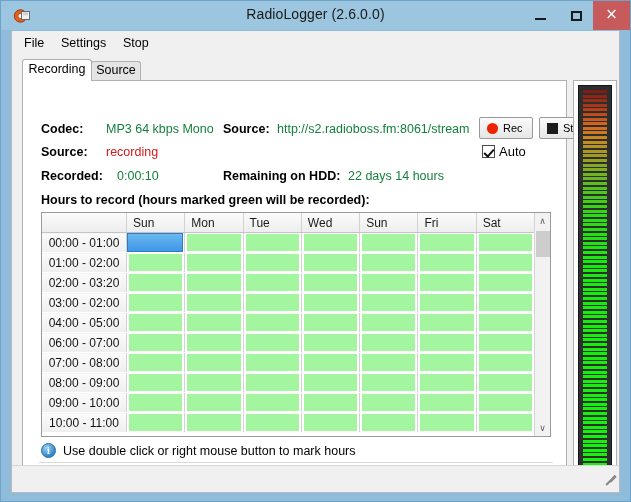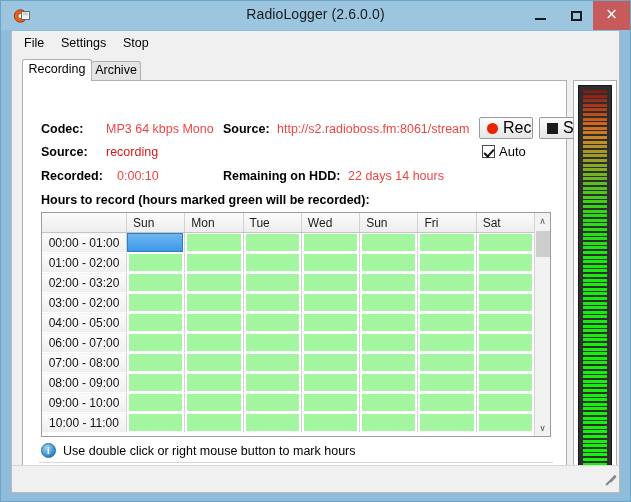--- a/index.html
+++ b/index.html
@@ -145,21 +145,21 @@
   .lbl-bold {
     position: absolute;
     font-weight: bold;
     font-size: 12.5px;
     color: #000;
     white-space: nowrap;
   }
   .val {
     position: absolute;
     font-size: 12.5px;
-    color: #ef4444;
+    color: #15803d;
     white-space: nowrap;
   }
   #lbl-codec { left: 18px; top: 41px; }
   #val-codec { left: 83px; top: 41px; }
   #lbl-source { left: 200px; top: 41px; }
   #val-source { left: 254px; top: 41px; width: 193px; overflow: hidden; }
 
   #lbl-status { left: 18px; top: 64px; }
   #val-status { left: 83px; top: 64px; color: #d61a1a; }
 
@@ -174,21 +174,21 @@
     top: 36px;
     height: 22px;
     background: linear-gradient(#fbfbfb, #e6e6e6);
     border: 1px solid #9a9a9a;
     border-radius: 2px;
     box-sizing: border-box;
     display: flex;
     align-items: center;
     gap: 5px;
     padding: 0 7px;
-    font-size: 16px;
+    font-size: 11px;
   }
   #btn-rec { left: 456px; width: 54px; }
   #btn-stop { left: 516px; width: 56px; }
   .rec-dot {
     width: 11px; height: 11px; border-radius: 50%;
     background: #ef2200;
     flex: 0 0 auto;
   }
   .stop-sq {
     width: 11px; height: 11px;
@@ -468,21 +468,21 @@
   <div id="client">
 
     <div id="menubar">
       <div class="menu-item" id="menu-file">File</div>
       <div class="menu-item" id="menu-settings">Settings</div>
       <div class="menu-item" id="menu-help">Stop</div>
     </div>
 
     <div id="tabstrip">
       <div class="tab active" id="tab-recording">Recording</div>
-      <div class="tab" id="tab-archive">Archive</div>
+      <div class="tab" id="tab-archive">Source</div>
     </div>
 
     <div id="tabpage">
 
       <div class="lbl-bold" id="lbl-codec">Codec:</div>
       <div class="val" id="val-codec">MP3 64 kbps Mono</div>
 
       <div class="lbl-bold" id="lbl-source">Source:</div>
       <div class="val" id="val-source">http://s2.radioboss.fm:8061/stream Sl</div>
 

